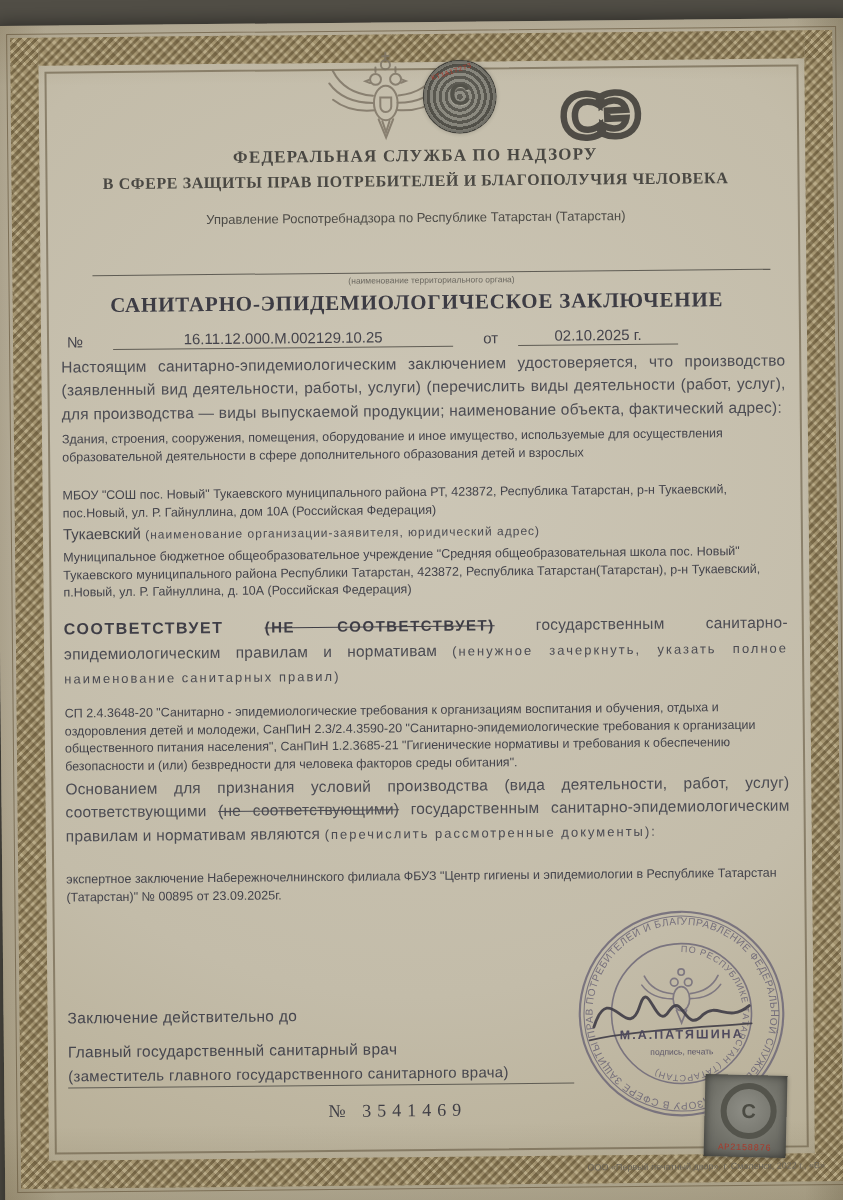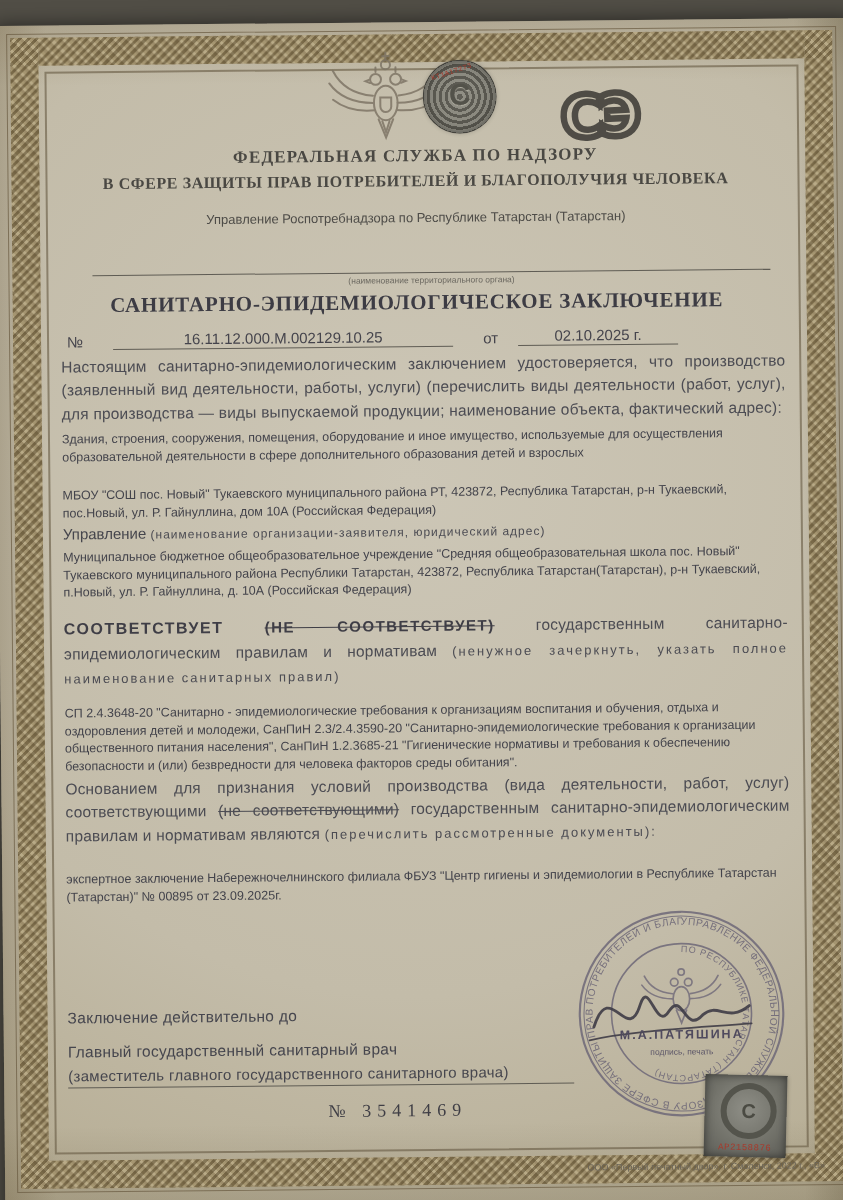--- a/index.html
+++ b/index.html
@@ -123,21 +123,21 @@
       <span class="fill" style="width:340px;margin:0 24px 0 24px;">16.11.12.000.М.002129.10.25</span>
       <span class="lbl">от</span>
       <span class="fill" style="width:160px;margin-left:14px;">02.10.2025 г.</span>
     </div>
 
     <div class="abs p-big" style="left:64px;top:330px;width:724px;">Настоящим санитарно-эпидемиологическим заключением удостоверяется, что производство (заявленный вид деятельности, работы, услуги) (перечислить виды деятельности (работ, услуг), для производства — виды выпускаемой продукции; наименование объекта, фактический адрес):</div>
     <div class="abs p-small" style="left:64px;top:406px;width:716px;">Здания, строения, сооружения, помещения, оборудование и иное имущество, используемые для осуществления образовательной деятельности в сфере дополнительного образования детей и взрослых</div>
     <div class="abs p-small" style="left:64px;top:462px;width:716px;">МБОУ "СОШ пос. Новый" Тукаевского муниципального района РТ, 423872, Республика Татарстан, р-н Тукаевский, пос.Новый, ул. Р. Гайнуллина, дом 10А (Российская Федерация)</div>
 
     <div class="abs" style="left:64px;top:500px;width:716px;font-size:15px;color:#45454c;">
-      <span>Управление</span>
+      <span>Тукаевский</span>
       <span class="spaced" style="font-size:12px;letter-spacing:1px;">(наименование организации-заявителя, юридический адрес)</span>
     </div>
     <div class="abs p-small" style="left:64px;top:524px;width:716px;">Муниципальное бюджетное общеобразовательное учреждение "Средняя общеобразовательная школа пос. Новый" Тукаевского муниципального района Республики Татарстан, 423872, Республика Татарстан(Татарстан), р-н Тукаевский, п.Новый, ул. Р. Гайнуллина, д. 10А (Российская Федерация)</div>
 
     <div class="abs p-big" style="left:64px;top:592px;width:724px;line-height:1.55;">
       <span class="bold-cap">СООТВЕТСТВУЕТ</span>
       <span class="bold-cap struck" style="font-size:15px;">(НЕ СООТВЕТСТВУЕТ)</span>
       <span>государственным санитарно-эпидемиологическим правилам и нормативам</span>
       <span class="spaced">(ненужное зачеркнуть, указать полное наименование санитарных правил)</span>
     </div>

